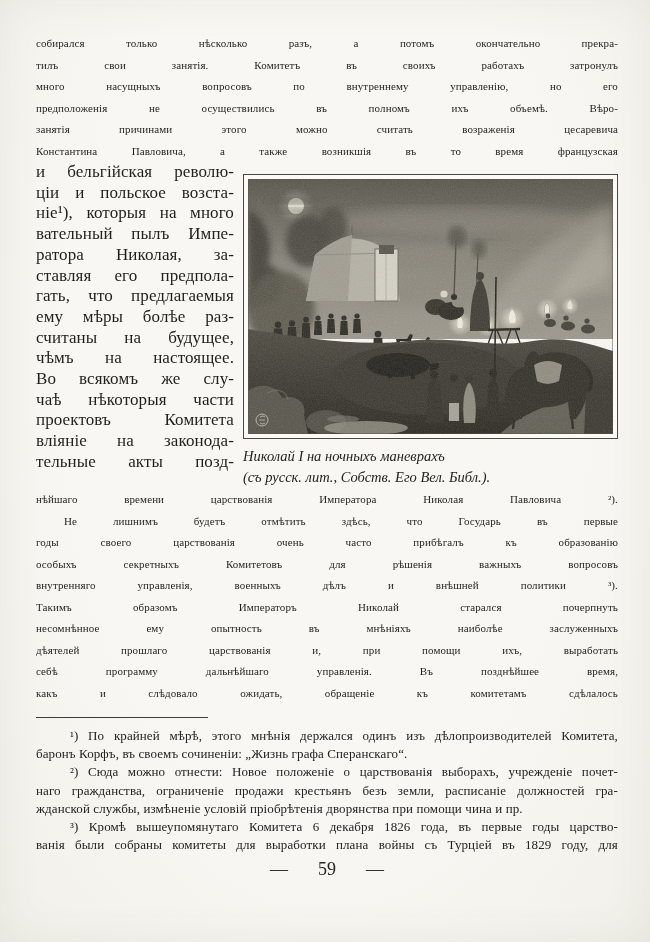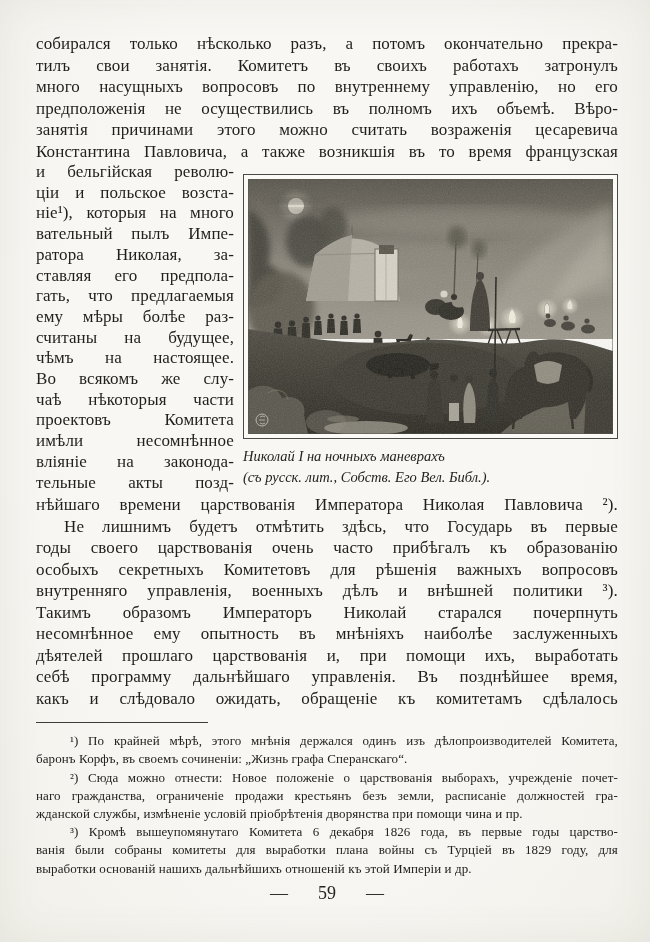--- a/index.html
+++ b/index.html
@@ -8,21 +8,21 @@
     width:650px;height:942px;
     margin:0 auto;
     box-sizing:border-box;
     padding:33px 32px 0 36px;
     background:radial-gradient(ellipse at 50% 40%, #f8f7f3 55%, #f1f0ea 100%);
     box-shadow:inset 0 0 45px rgba(90,85,70,0.08);
     overflow:hidden;
     font-family:"Liberation Serif","DejaVu Serif",serif;
     color:#201f1c;
   }
-  .body-text{font-size:17px;line-height:21.5px;letter-spacing:0.1px;}
+  .body-text{font-size:11px;line-height:21.5px;letter-spacing:0.1px;}
   .tline{white-space:nowrap;}
   .tline.just{display:flex;justify-content:space-between;}
   .mid-row{display:flex;align-items:flex-start;}
   .col-left{width:198px;flex:0 0 198px;font-size:17px;line-height:20.7px;letter-spacing:0.1px;}
   .figure-wrap{margin-left:9px;margin-top:12px;width:375px;flex:0 0 375px;}
   .figure-frame{
     box-sizing:border-box;
     border:1px solid #4a4944;
     background:#fbfaf6;
     padding:4px;
@@ -165,24 +165,20 @@
           <span>слу-</span>
         </div>
         <div class="tline just">
           <span>чаѣ</span>
           <span>нѣкоторыя</span>
           <span>части</span>
         </div>
         <div class="tline just">
           <span>проектовъ</span>
           <span>Комитета</span>
-        </div>
-        <div class="tline just">
-          <span>имѣли</span>
-          <span>несомнѣнное</span>
         </div>
         <div class="tline just">
           <span>вліяніе</span>
           <span>на</span>
           <span>законода-</span>
         </div>
         <div class="tline just">
           <span>тельные</span>
           <span>акты</span>
           <span>позд-</span>
@@ -532,21 +528,20 @@
         <span>выработки</span>
         <span>плана</span>
         <span>войны</span>
         <span>съ</span>
         <span>Турціей</span>
         <span>въ</span>
         <span>1829</span>
         <span>году,</span>
         <span>для</span>
       </div>
-      <div class="tline">выработки основаній нашихъ дальнѣйшихъ отношеній къ этой Имперіи и др.</div>
     </div>
 
   <div class="pageno">
     <span>—</span>
     <span>59</span>
     <span>—</span>
   </div>
 
 </div>
 

